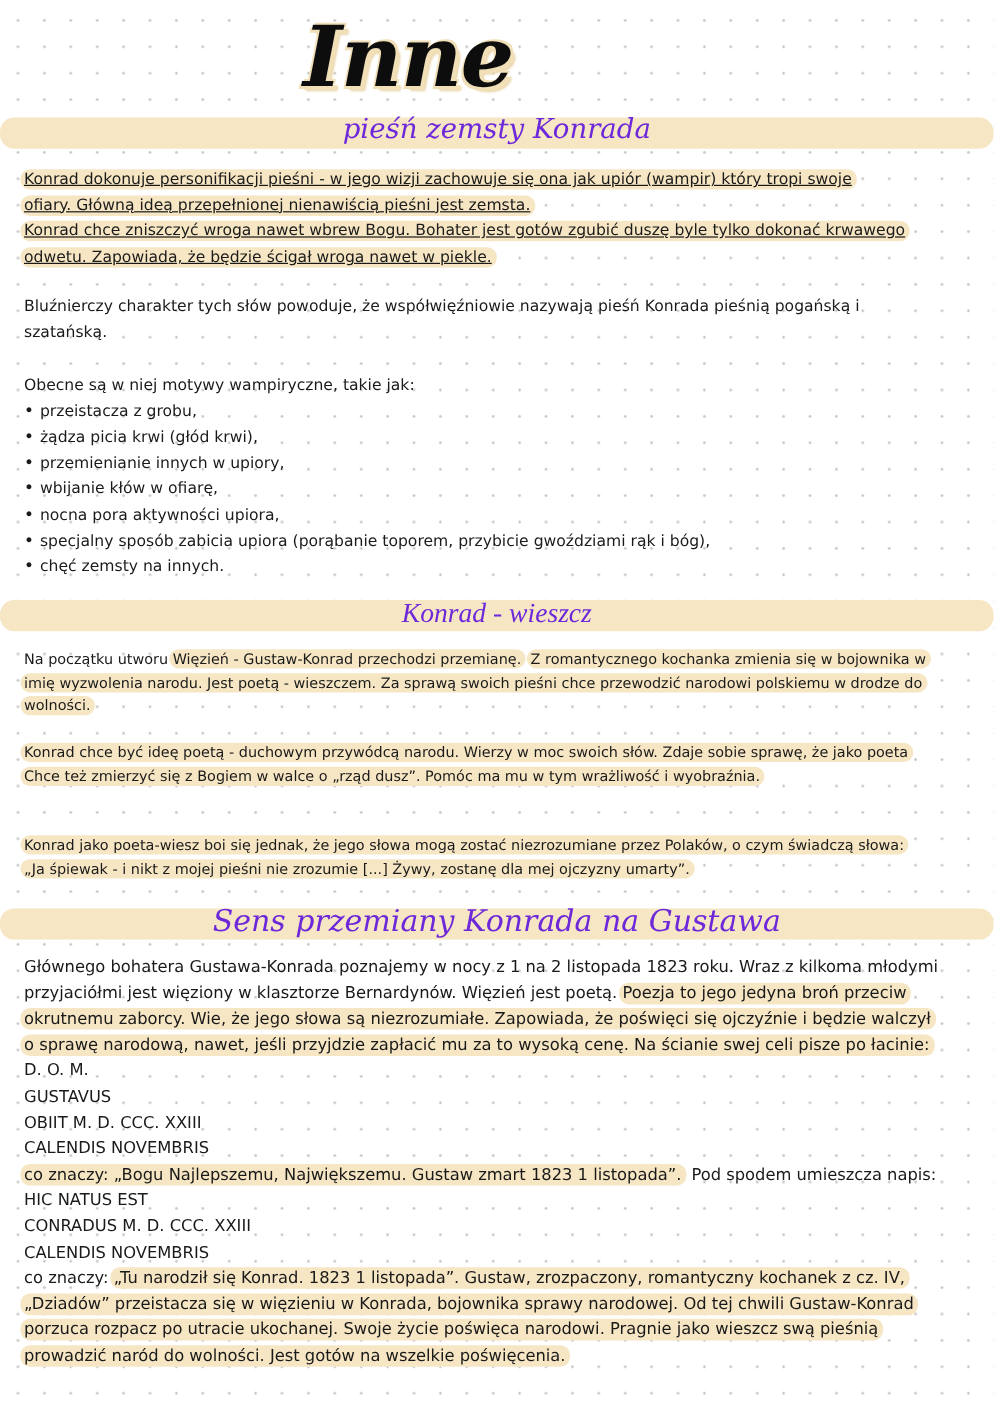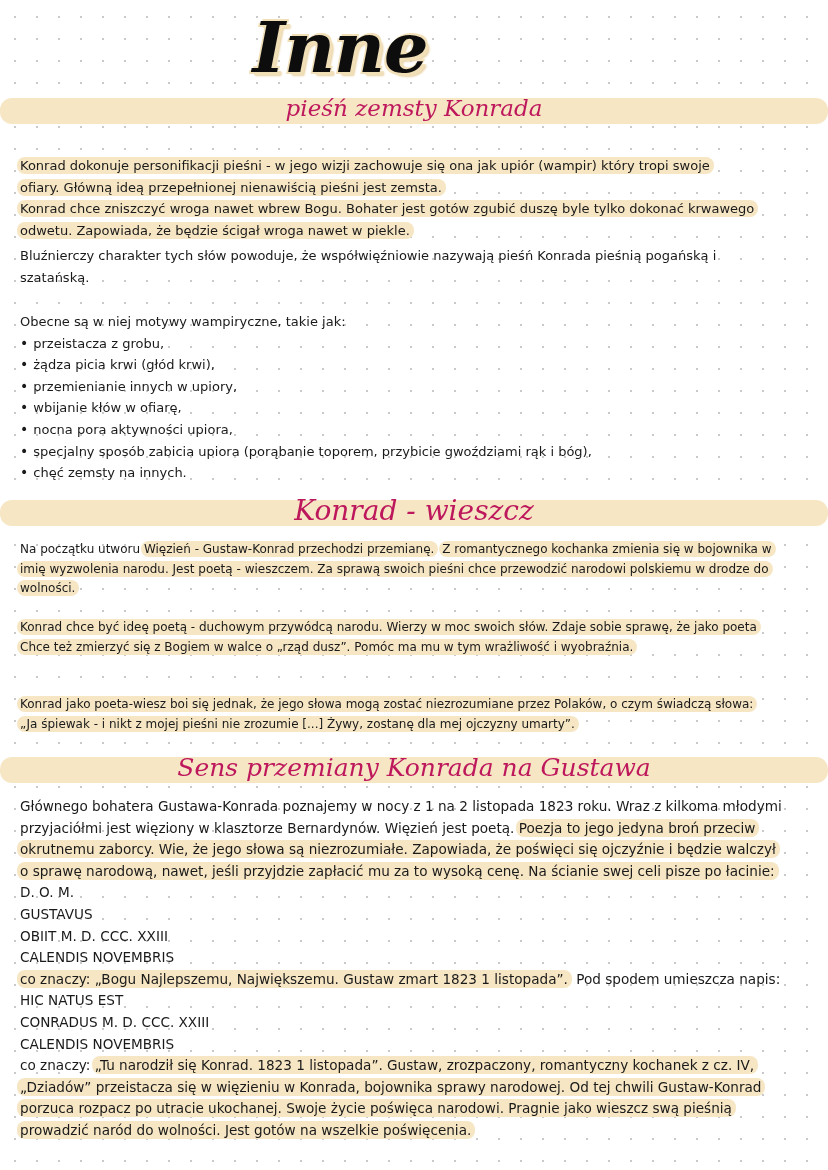--- a/index.html
+++ b/index.html
@@ -30,26 +30,26 @@
     position: absolute;
     left: 0; width: 828px;
     height: 26px;
     background: #f6e6c4;
     border-radius: 12px;
     text-align: center;
   }
   .section-heading {
     font-family: "DejaVu Serif", serif;
     font-style: italic;
-    color: #be185d;
+    color: #6d28d9;
     display: inline-block;
     position: relative;
   }
   .h1 { font-size: 23px; line-height: 28px; top: -4px; }
-  .h2 { font-size: 28px; line-height: 28px; top: -3px; }
+  .h2 { font-size: 23px; line-height: 28px; top: -3px; font-family: Liberation Serif, serif; }
   .h3 { font-size: 25px; line-height: 28px; top: -3px; }
 
   .block { position: absolute; left: 20px; width: 790px; }
   .lines { font-size: 13px; }
   .lines .ln { display: block; white-space: nowrap; height: 21.6px; line-height: 21.6px; }
   .small .ln { font-size: 12px; height: 19.5px; line-height: 19.5px; }
   .big .ln { font-size: 13.6px; height: 21.6px; line-height: 21.6px; }
   .hl {
     background: #f6e6c4;
     border-radius: 8px;
@@ -61,21 +61,21 @@
 </style>
 </head>
 <body>
 
 <h1 class="page-title">Inne</h1>
 
 <div class="section-band" style="top:98px;">
   <span class="section-heading h1">pieśń zemsty Konrada</span>
 </div>
 
-<div class="block lines" style="top:155px;">
+<div class="block lines" style="top:139px;text-decoration:underline;">
   <span class="ln"><span class="hl">Konrad dokonuje personifikacji pieśni - w jego wizji zachowuje się ona jak upiór (wampir) który tropi swoje</span></span>
   <span class="ln"><span class="hl">ofiary. Główną ideą przepełnionej nienawiścią pieśni jest zemsta.</span></span>
   <span class="ln"><span class="hl">Konrad chce zniszczyć wroga nawet wbrew Bogu. Bohater jest gotów zgubić duszę byle tylko dokonać krwawego</span></span>
   <span class="ln"><span class="hl">odwetu. Zapowiada, że będzie ścigał wroga nawet w piekle.</span></span>
 </div>
 
 <div class="block lines" style="top:245px;">
   <span class="ln">Bluźnierczy charakter tych słów powoduje, że współwięźniowie nazywają pieśń Konrada pieśnią pogańską i</span>
   <span class="ln">szatańską.</span>
 </div>

